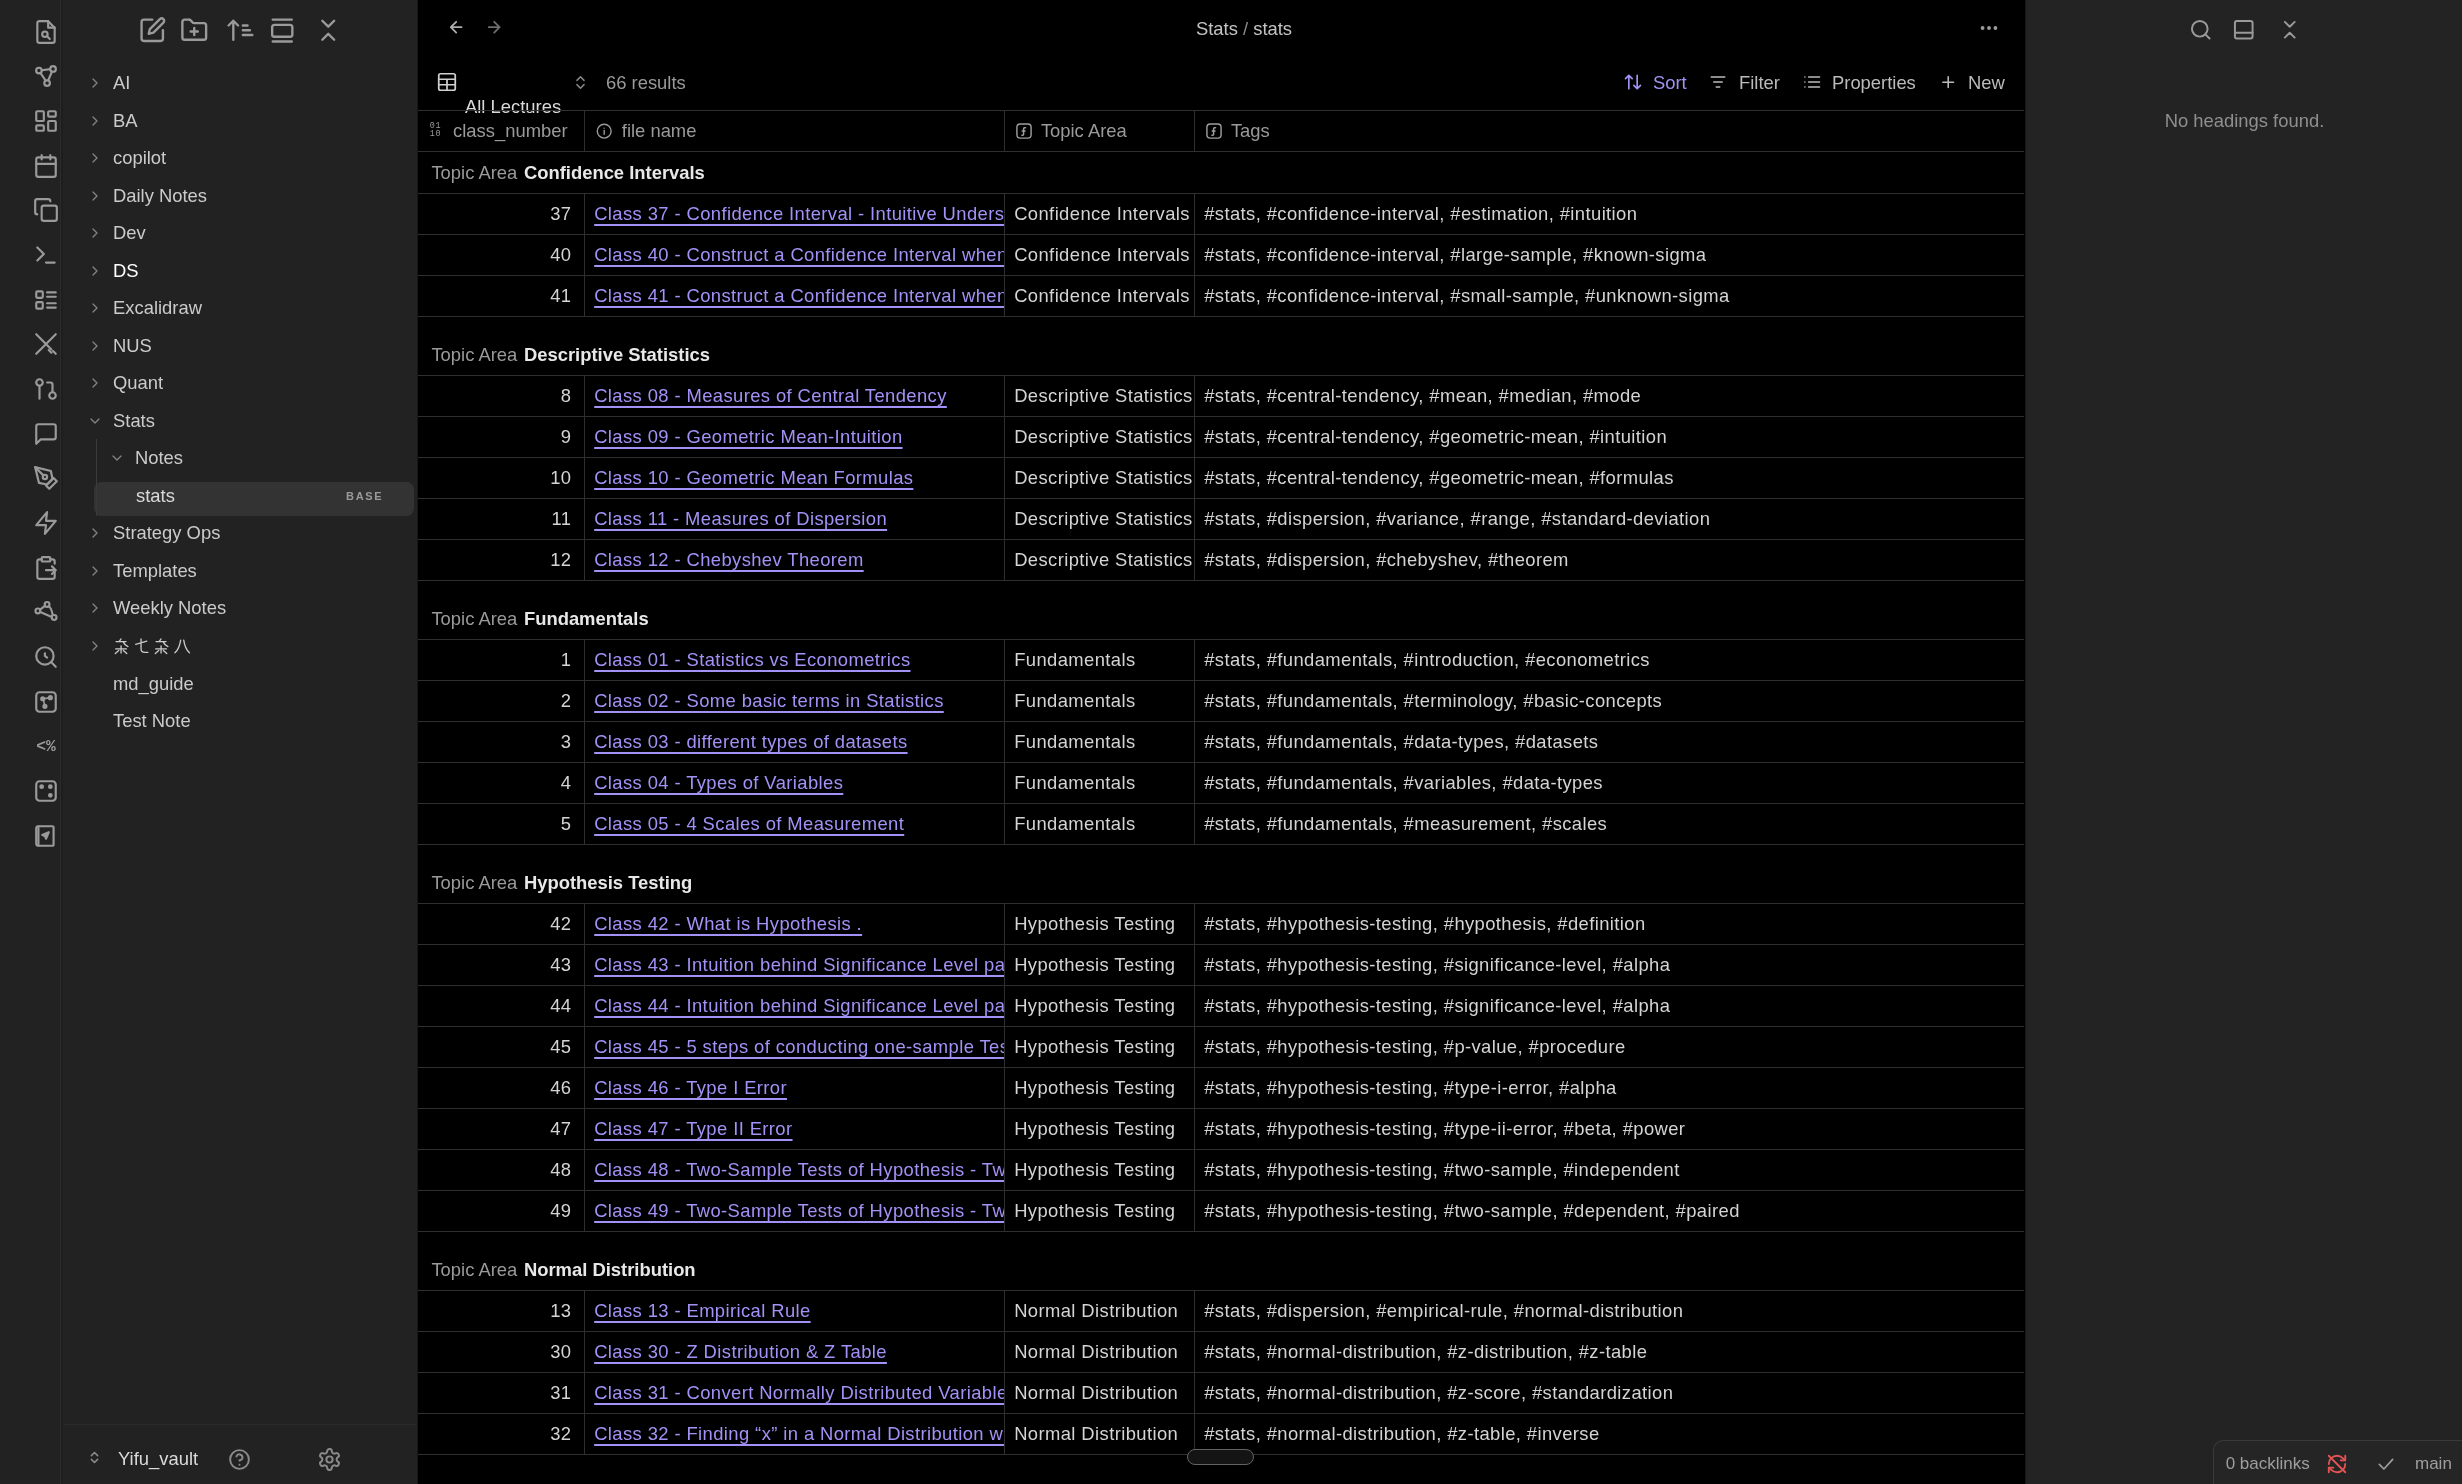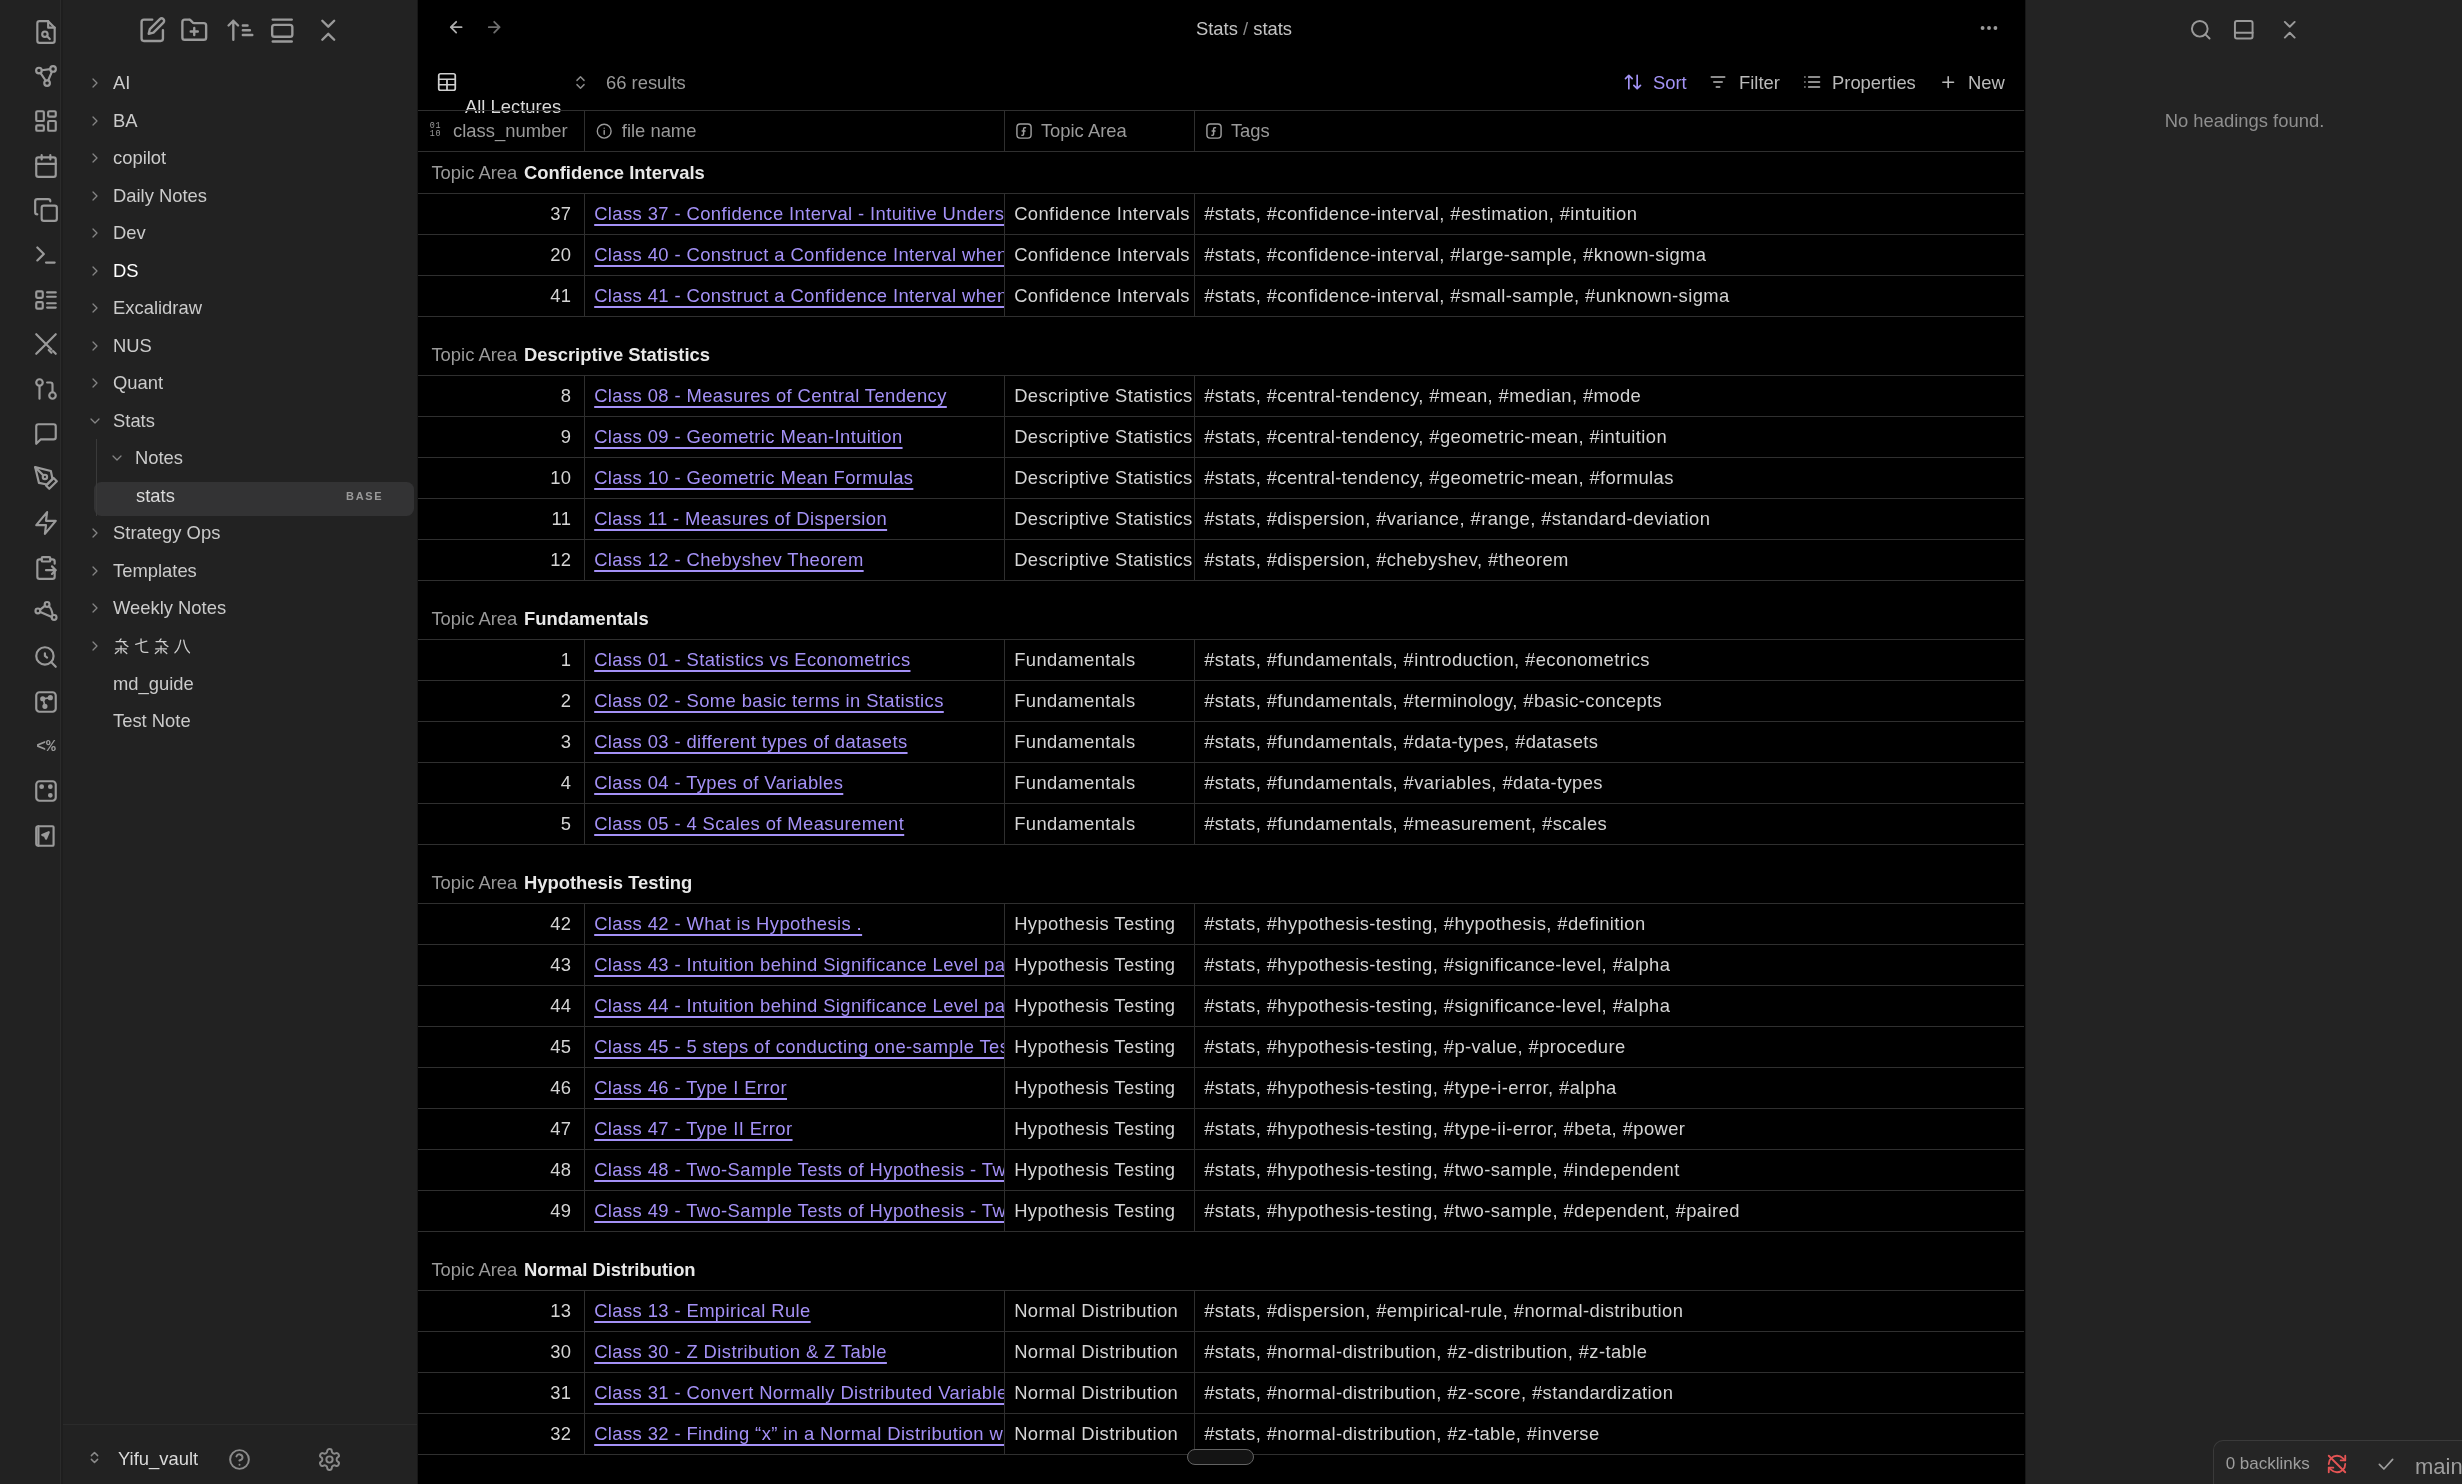--- a/index.html
+++ b/index.html
@@ -381,21 +381,21 @@
 <div class="rows">
 <div class="row">
           <div class="c1">37</div>
           <div class="c2">
             <span class="link">Class 37 - Confidence Interval - Intuitive Understanding</span>
           </div>
           <div class="c3">Confidence Intervals</div>
           <div class="c4">#stats, #confidence-interval, #estimation, #intuition</div>
         </div>
 <div class="row">
-          <div class="c1">20</div>
+          <div class="c1">40</div>
           <div class="c2">
             <span class="link">Class 40 - Construct a Confidence Interval when sigma is known</span>
           </div>
           <div class="c3">Confidence Intervals</div>
           <div class="c4">#stats, #confidence-interval, #large-sample, #known-sigma</div>
         </div>
 <div class="row">
           <div class="c1">41</div>
           <div class="c2">
             <span class="link">Class 41 - Construct a Confidence Interval when sigma unknown</span>
@@ -627,14 +627,14 @@
 <div class="abs" style="left:112px;top:11.7px;width:22px;height:22px;"><svg width="22" height="22" viewBox="0 0 24 24" fill="none" stroke="#e45454" stroke-width="2.0" stroke-linecap="round" stroke-linejoin="round">
         <path d="M3 12a9 9 0 0 1 9-9c2.6 0 4.9 1.1 6.6 2.8L21 8"></path>
         <path d="M21 3v5h-5"></path>
         <path d="M21 12a9 9 0 0 1-9 9c-2.6 0-4.9-1.1-6.6-2.8L3 16"></path>
         <path d="M3 21v-5h5"></path>
         <path d="m3 3 18 18"></path>
       </svg></div>
 <div class="abs" style="left:162px;top:12.6px;width:20px;height:20px;"><svg width="20" height="20" viewBox="0 0 24 24" fill="none" stroke="#9e9e9e" stroke-width="2.0" stroke-linecap="round" stroke-linejoin="round">
         <path d="M4 12.5 9.5 18 20 6.5"></path>
       </svg></div>
-<span class="abs" style="left:201px;top:12.6px;font-size:22px;color:#9e9e9e;">main</span>
+<span class="abs" style="left:201px;top:12.6px;font-size:17px;color:#9e9e9e;">main</span>
 </div>
 
 </body></html>

